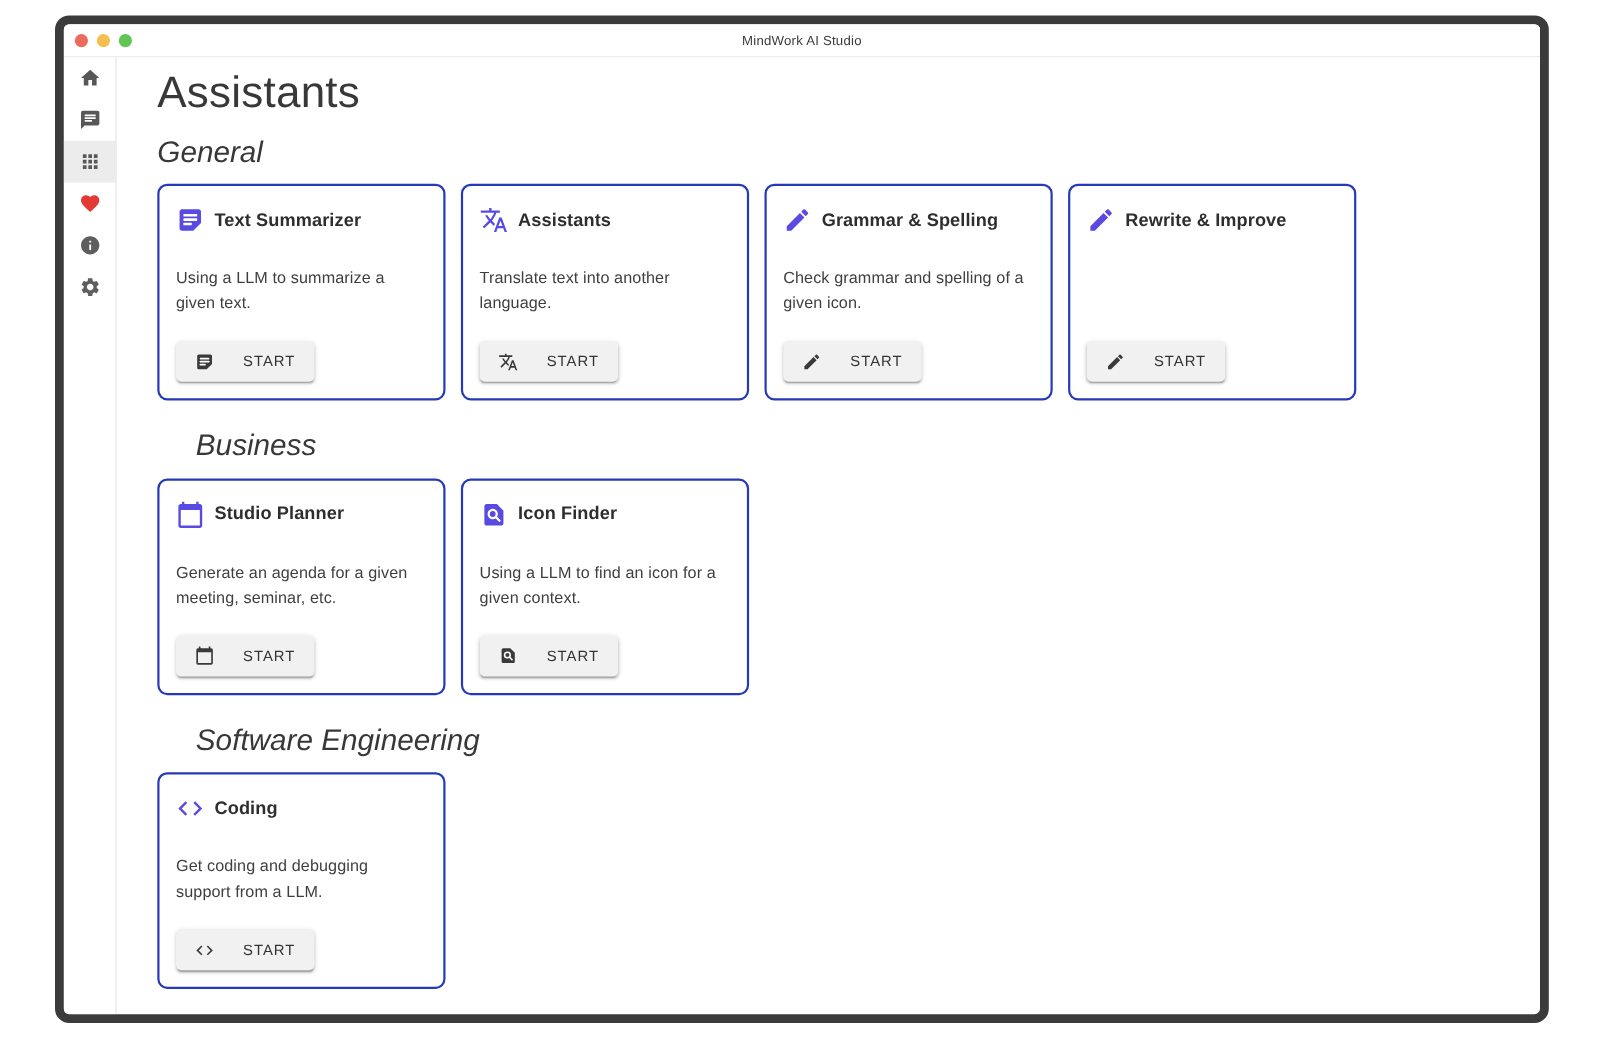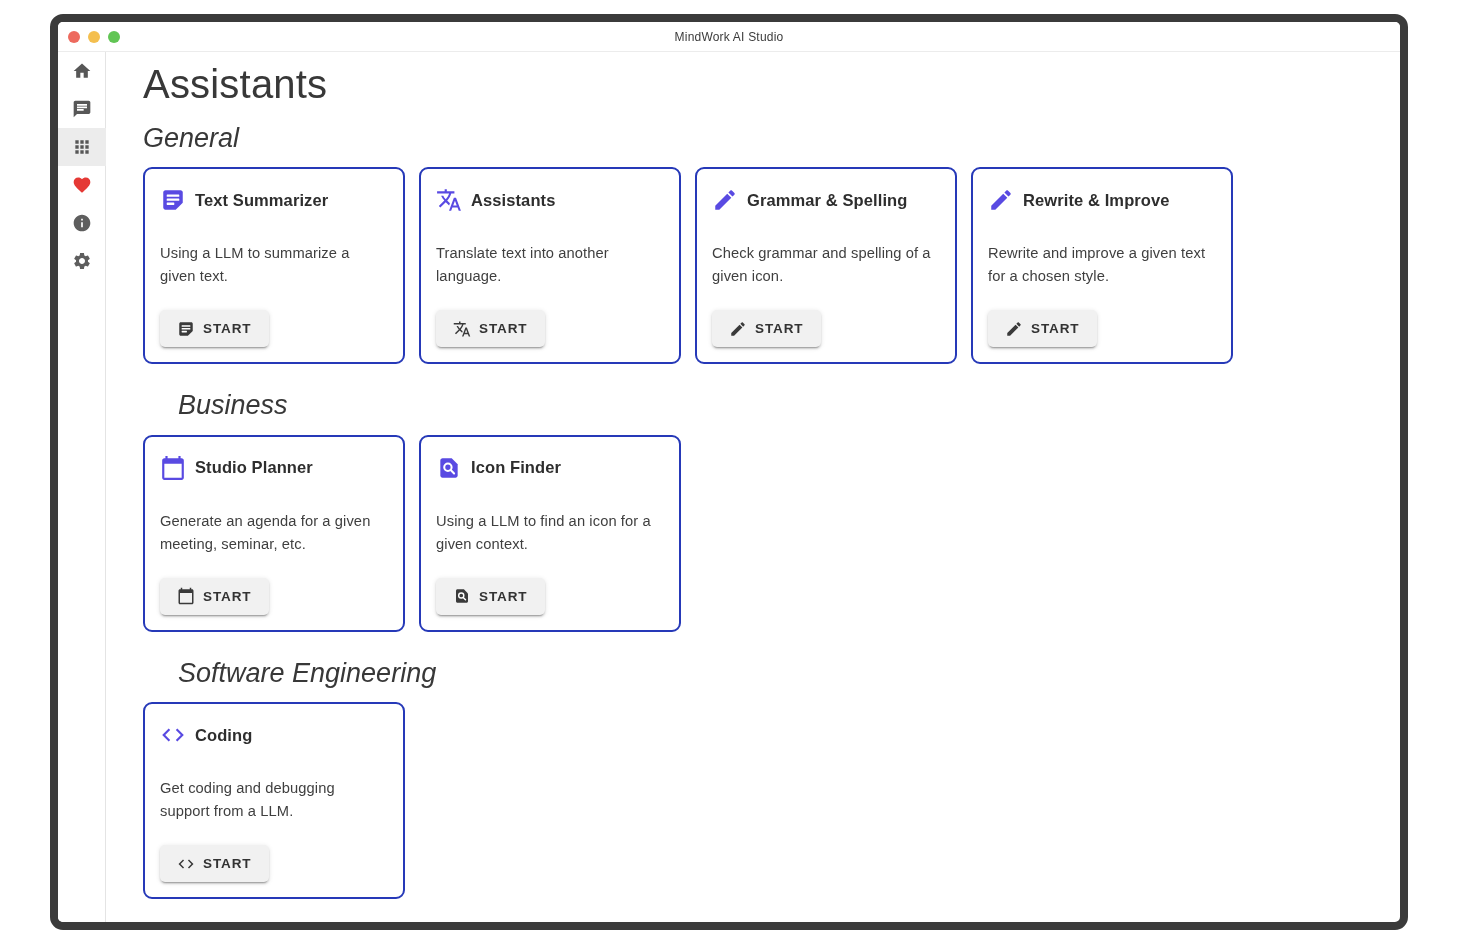--- a/index.html
+++ b/index.html
@@ -51,24 +51,24 @@
 
   
   .card{width:262px;height:197px;background:#fff;border:2px solid var(--card-border);
     border-radius:9px;padding:15px;display:flex;flex-direction:column;}
   .card-head{display:flex;align-items:center;gap:9px;margin-top:3px;}
   .card-icon{width:26px;height:26px;color:var(--accent);flex:0 0 26px;}
   .card-icon svg{width:26px;height:26px;display:block;}
   .card-title{font-size:16.5px;font-weight:600;color:#2e2e2e;letter-spacing:.1px;}
   .card-desc{margin-top:29px;font-size:14.7px;line-height:23px;color:var(--desc);
     max-width:225px;letter-spacing:.1px;}
-  .start-btn{margin-top:auto;align-self:flex-start;display:flex;align-items:center;gap:8px;
+  .start-btn{margin-top:auto;align-self:flex-start;display:flex;align-items:center;gap:26px;
     height:37px;padding:0 17px;background:#f1f1f1;border:none;border-radius:5px;cursor:pointer;
     box-shadow:0 3px 1px -2px rgba(0,0,0,.2),0 2px 2px 0 rgba(0,0,0,.14),0 1px 5px 0 rgba(0,0,0,.12);
-    font-family:"Liberation Sans",sans-serif;font-size:13.5px;font-weight:700;
+    font-family:"Liberation Sans",sans-serif;font-size:13.5px;font-weight:400;
     letter-spacing:.9px;color:#333;}
   .btn-icon{width:18px;height:18px;color:#3a3a3a;flex:0 0 18px;}
   .btn-icon svg{width:18px;height:18px;display:block;}
 </style>
 </head>
 <body>
 
 <div class="stage">
   <div class="window">
 
@@ -206,21 +206,20 @@
 
           <div class="card">
             <div class="card-head">
               <span class="card-icon">
                   <svg viewBox="0 0 24 24" fill="currentColor">
                     <path d="M3 17.25V21h3.75L17.81 9.94l-3.75-3.75L3 17.25zM20.71 7.04c.39-.39.39-1.02 0-1.41l-2.34-2.34c-.39-.39-1.02-.39-1.41 0l-1.83 1.83 3.75 3.75 1.83-1.83z"></path>
                   </svg>
                 </span>
               <span class="card-title">Rewrite &amp; Improve</span>
             </div>
-            <div class="card-desc">Rewrite and improve a given text for a chosen style.</div>
             <button class="start-btn">
               <span class="btn-icon">
                   <svg viewBox="0 0 24 24" fill="currentColor">
                     <path d="M3 17.25V21h3.75L17.81 9.94l-3.75-3.75L3 17.25zM20.71 7.04c.39-.39.39-1.02 0-1.41l-2.34-2.34c-.39-.39-1.02-.39-1.41 0l-1.83 1.83 3.75 3.75 1.83-1.83z"></path>
                   </svg>
                 </span>
               <span>START</span>
             </button>
           </div>
         </div>

